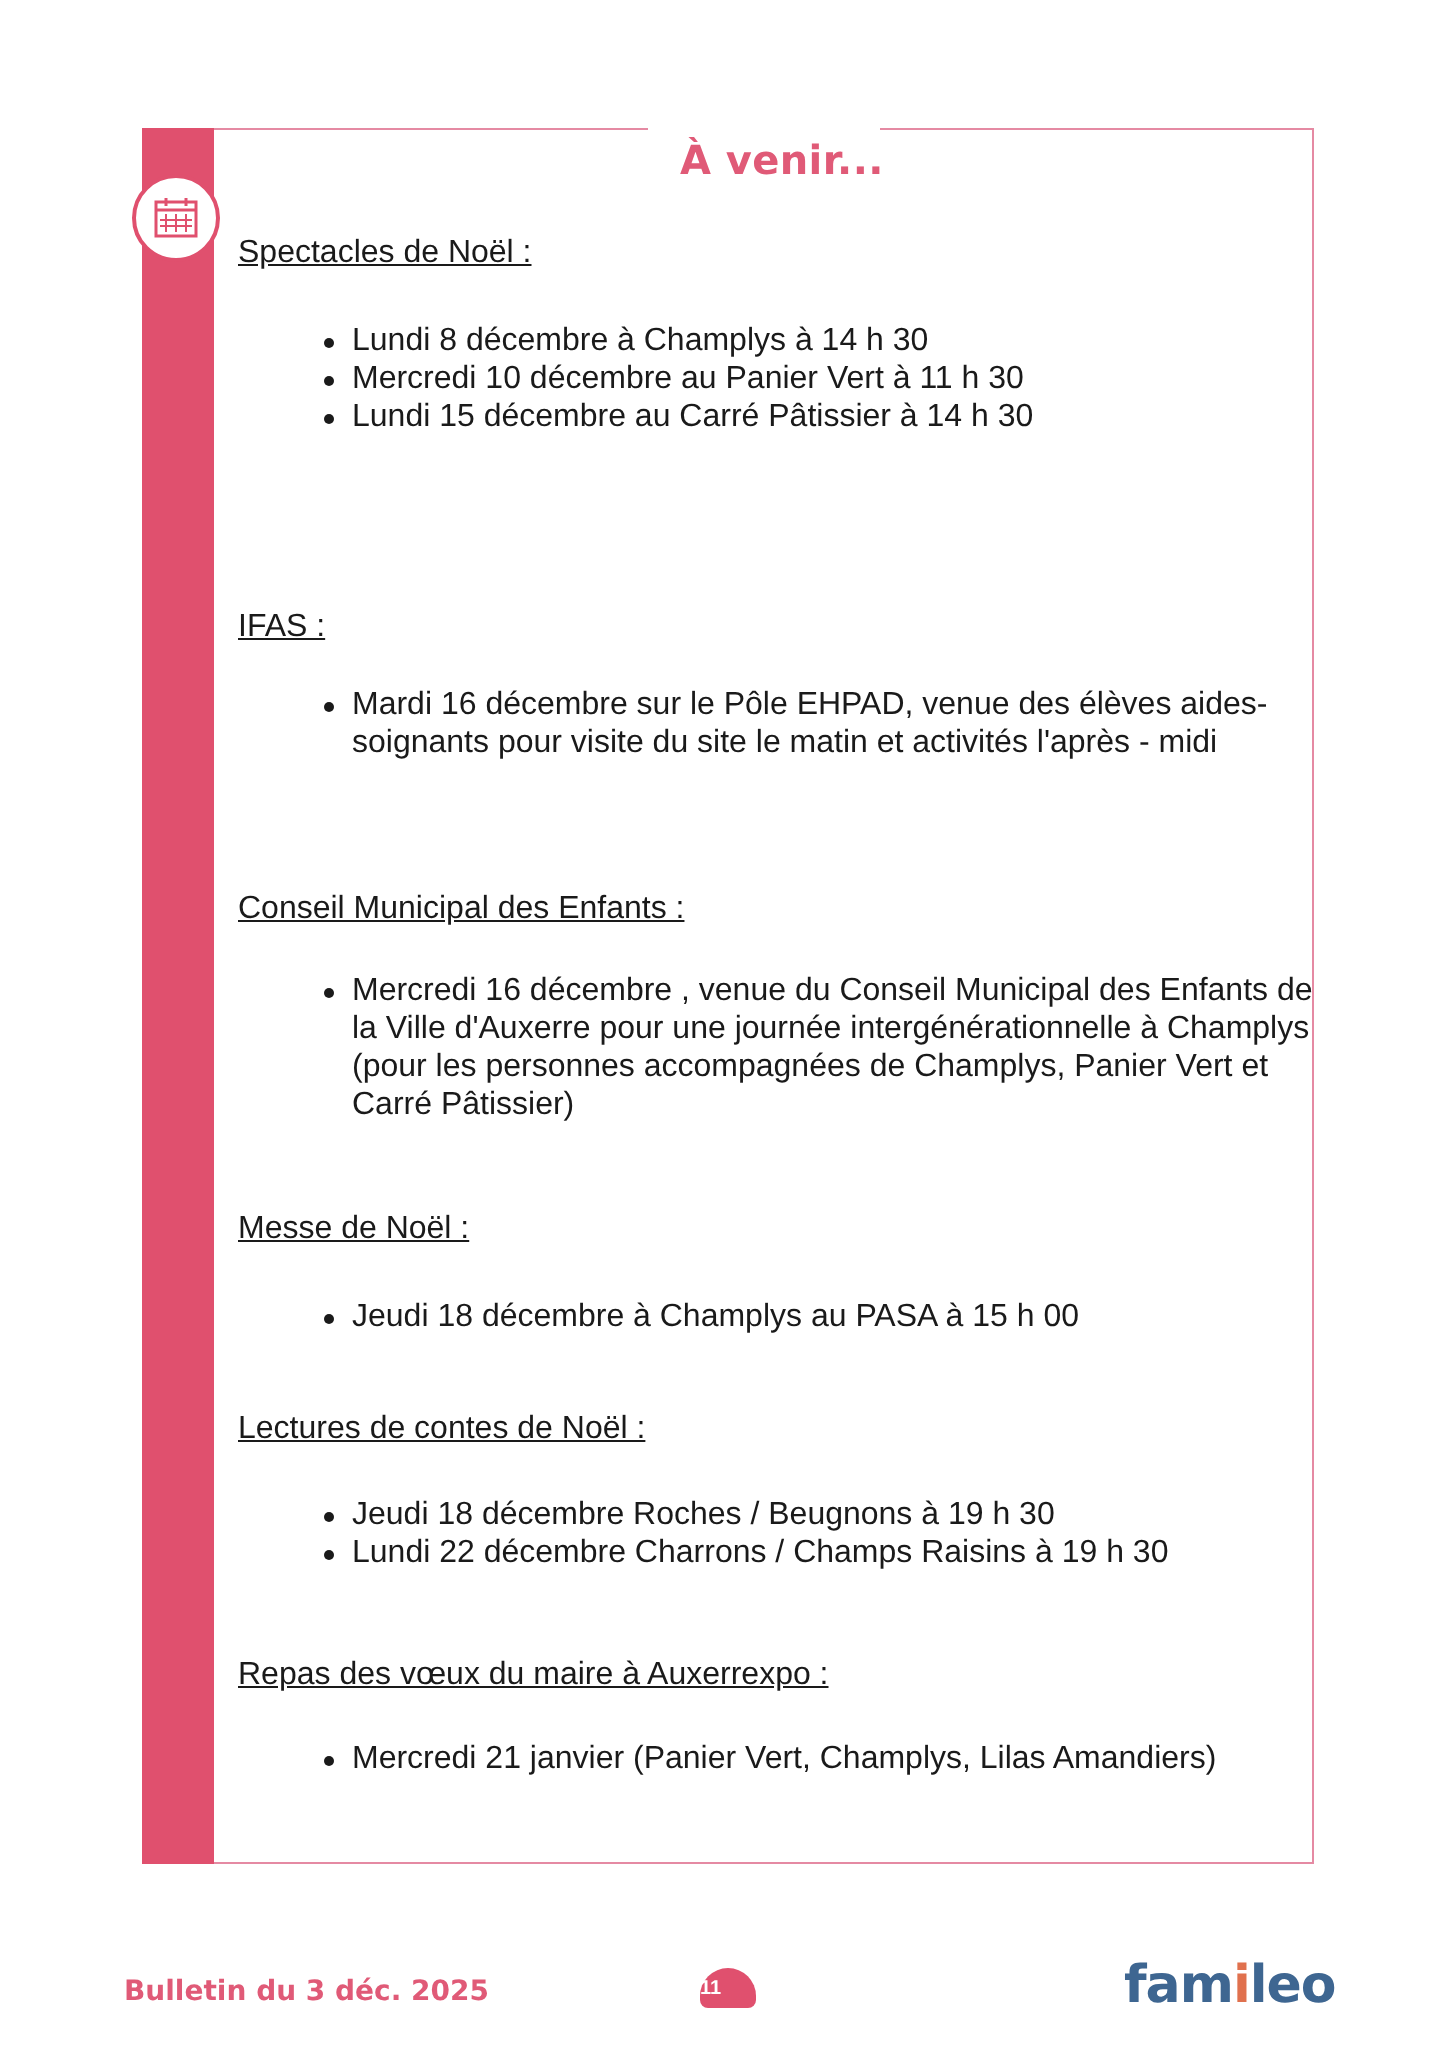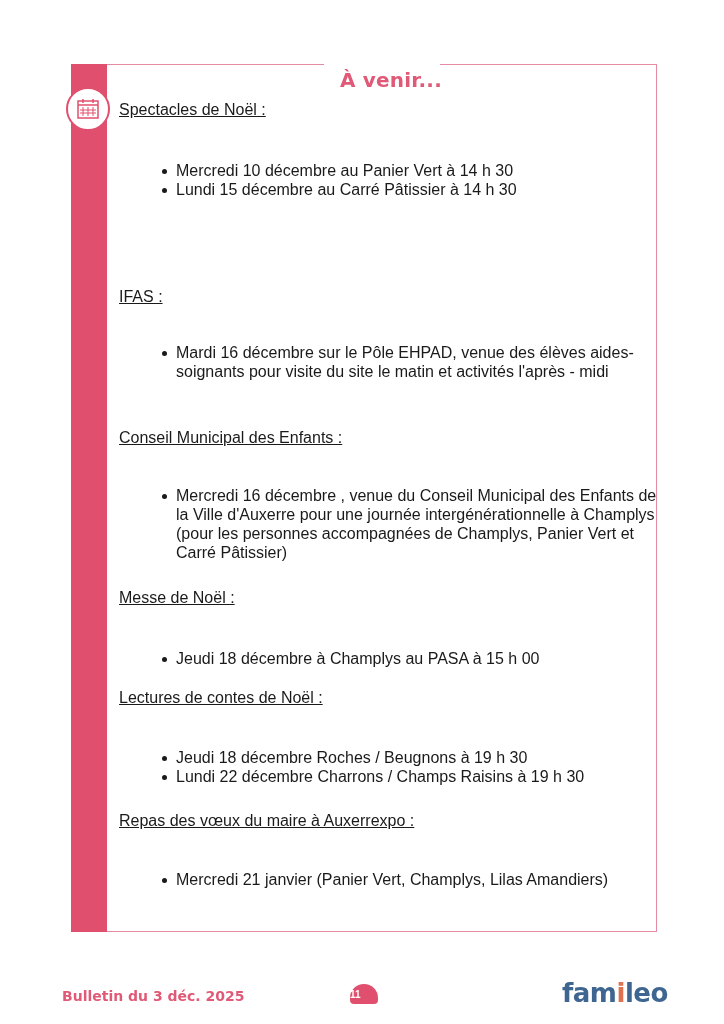--- a/index.html
+++ b/index.html
@@ -18,21 +18,21 @@
     position: absolute; left: 340px; top: 52px; font-size: 20px; color: #e05a77; font-weight: bold;
     font-family: "DejaVu Sans", sans-serif; letter-spacing: 0.2px; margin-top: 16px;
   }
   .red-bar { position: absolute; left: 71px; top: 64px; width: 36px; height: 868px; background: #e0506e; }
   .icon-circle {
     position: absolute; left: 66px; top: 87px; width: 44px; height: 44px; border-radius: 50%;
     background: #ffffff; border: 2px solid #e0506e; box-sizing: border-box;
     display: flex; align-items: center; justify-content: center;
   }
   .content { position: absolute; left: 119px; top: 100px; width: 530px; font-size: 16px; line-height: 19px; }
-  .heading { text-decoration: underline; font-size: 16px; position: absolute; left: 0; white-space: nowrap; }
+  .heading { text-decoration: underline; font-size: 16px; position: absolute; left: 0; white-space: nowrap; margin-top: 17px; }
   ul.items { position: absolute; left: 40px; margin: 0; padding: 0 0 0 17px; list-style: none; width: 490px; }
   ul.items li { position: relative; font-size: 16px; line-height: 19px; }
   ul.items li::before {
     content: ""; position: absolute; left: -14px; top: 8px; width: 5px; height: 5px; border-radius: 50%; background: #1a1a1a;
   }
   .footer-left { position: absolute; left: 62px; top: 988px; font-size: 14px; font-weight: bold; color: #e05a77; font-family: "DejaVu Sans", sans-serif; }
   .page-badge {
     position: absolute; left: 350px; top: 984px; width: 28px; height: 20px; background: #e0506e;
     border-radius: 14px 14px 4px 4px; color: #fff; font-size: 10px; font-weight: bold; text-align: left; line-height: 22px;
   }
@@ -57,21 +57,22 @@
     <line x1="12" y1="9" x2="12" y2="18" stroke="#e0506e" stroke-width="1"></line>
     <line x1="17" y1="9" x2="17" y2="18" stroke="#e0506e" stroke-width="1"></line>
     <line x1="4" y1="12" x2="20" y2="12" stroke="#e0506e" stroke-width="1"></line>
     <line x1="4" y1="15" x2="20" y2="15" stroke="#e0506e" stroke-width="1"></line>
   </svg>
 </div>
 
 <div class="content">
   <div class="heading" style="top:0px">Spectacles de Noël :</div>
   <ul class="items" style="top:61px">
-    <li>Mercredi 10 décembre au Panier Vert à 14 h 30</li>
+    <li>Lundi 8 décembre à Champlys à 14 h 30</li>
+    <li>Mercredi 10 décembre au Panier Vert à 11 h 30</li>
     <li>Lundi 15 décembre au Carré Pâtissier à 14 h 30</li>
   </ul>
 
   <div class="heading" style="top:187px">IFAS :</div>
   <ul class="items" style="top:243px">
     <li>Mardi 16 décembre sur le Pôle EHPAD, venue des élèves aides-soignants pour visite du site le matin et activités l'après - midi</li>
   </ul>
 
   <div class="heading" style="top:328px">Conseil Municipal des Enfants :</div>
   <ul class="items" style="top:386px">

